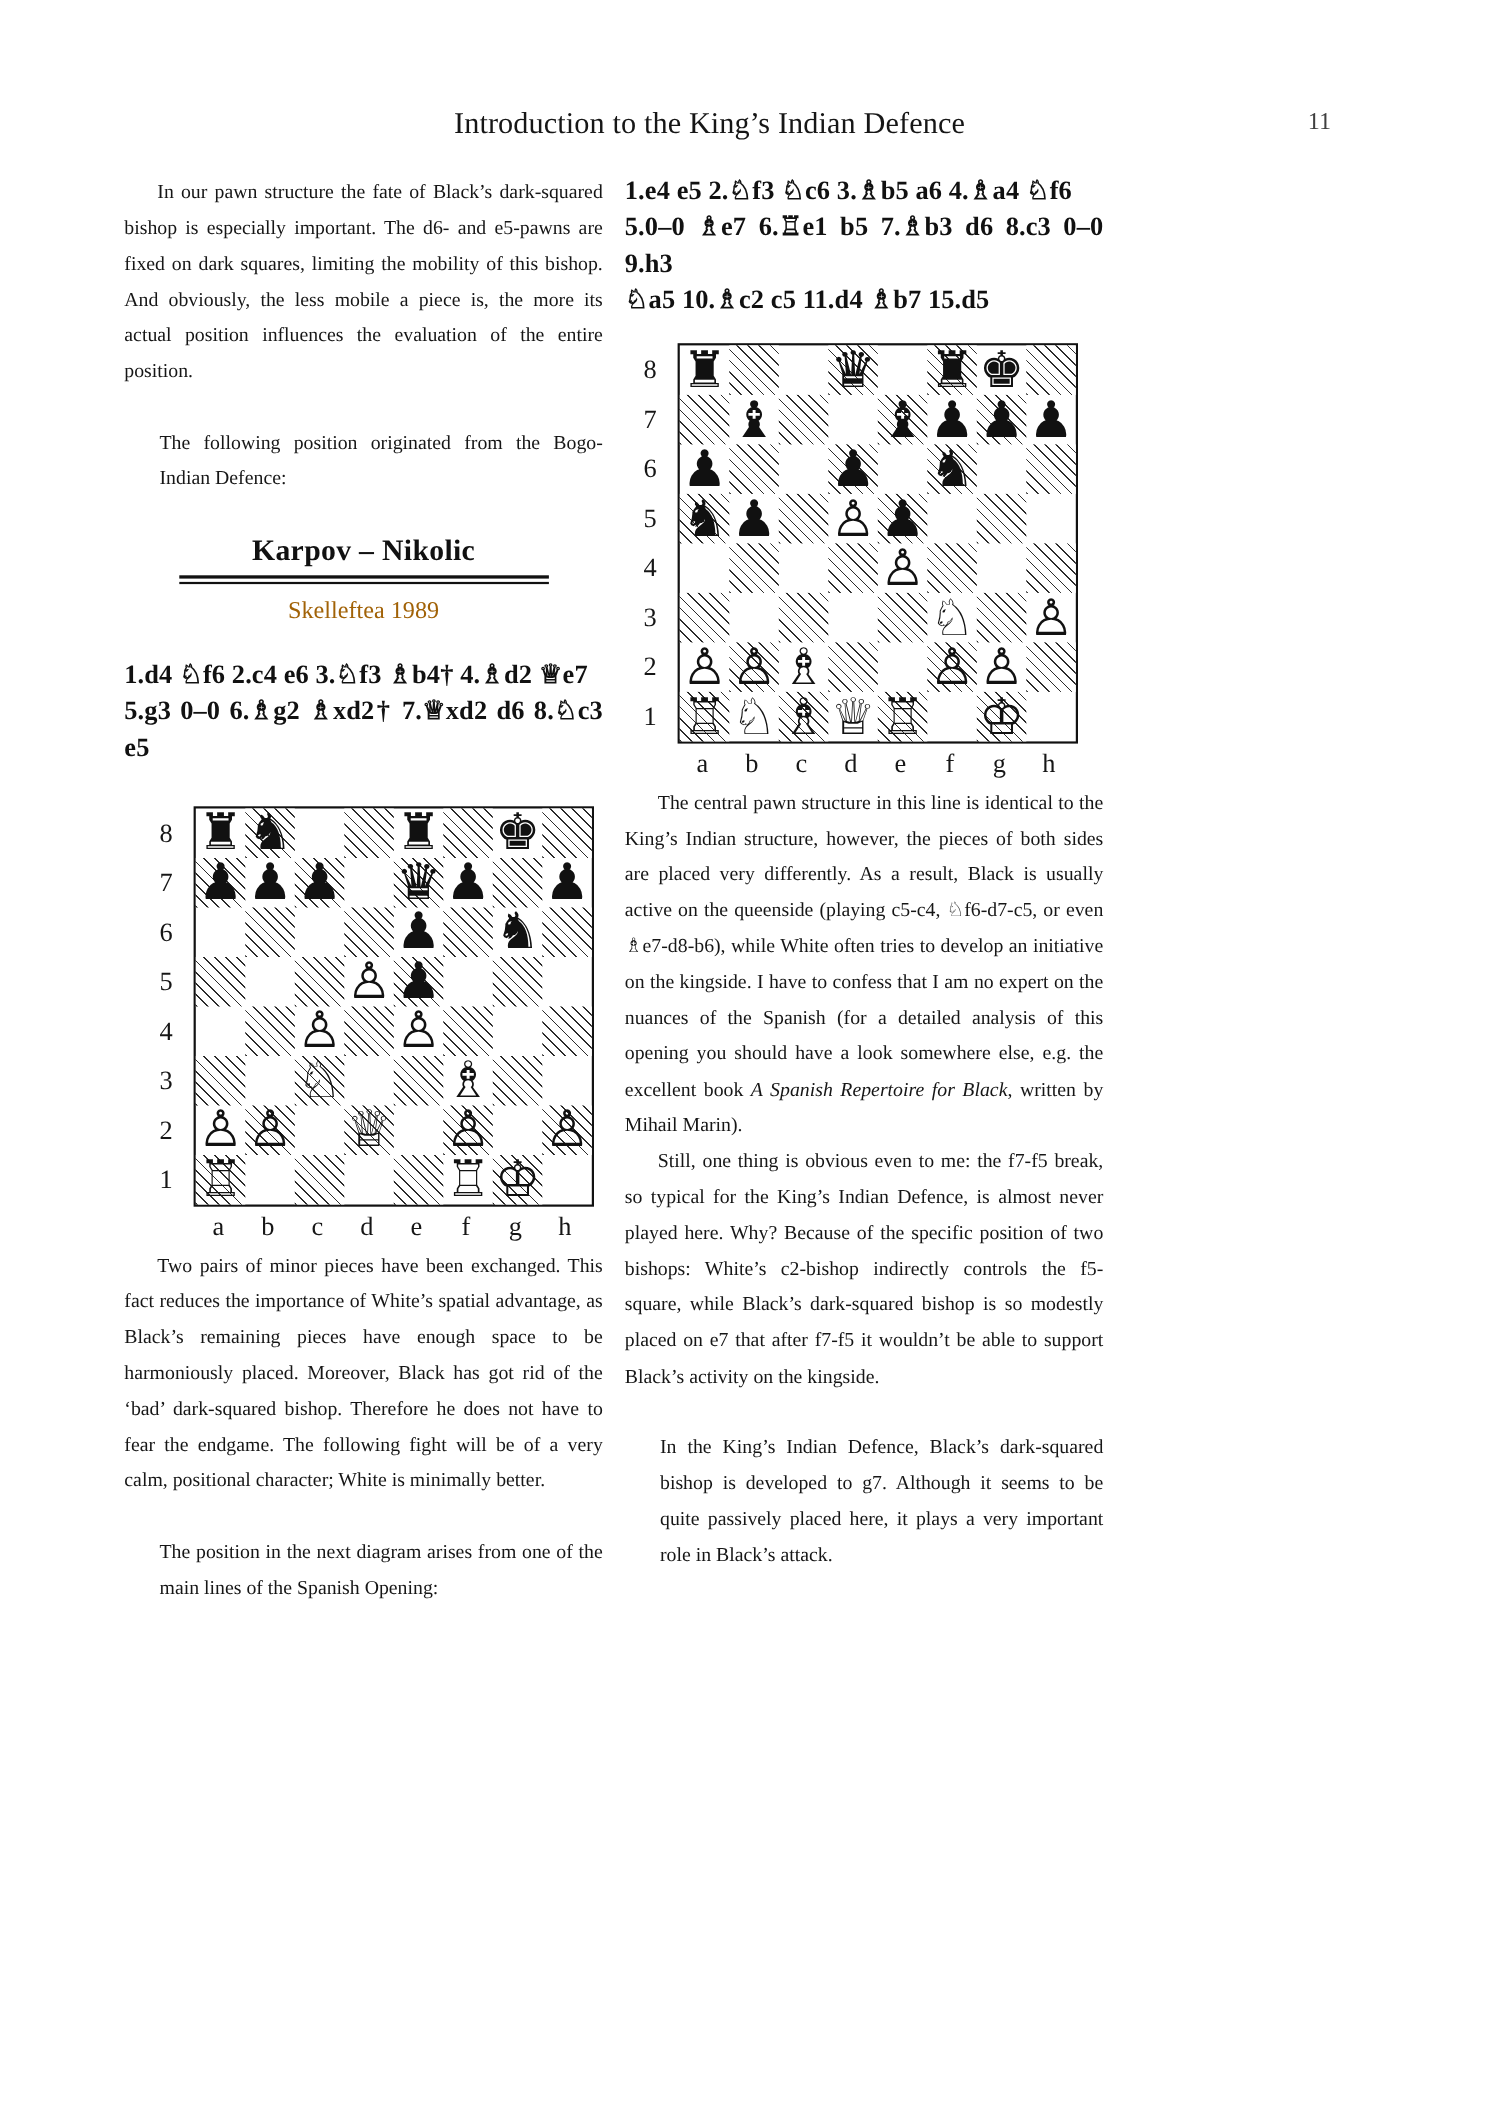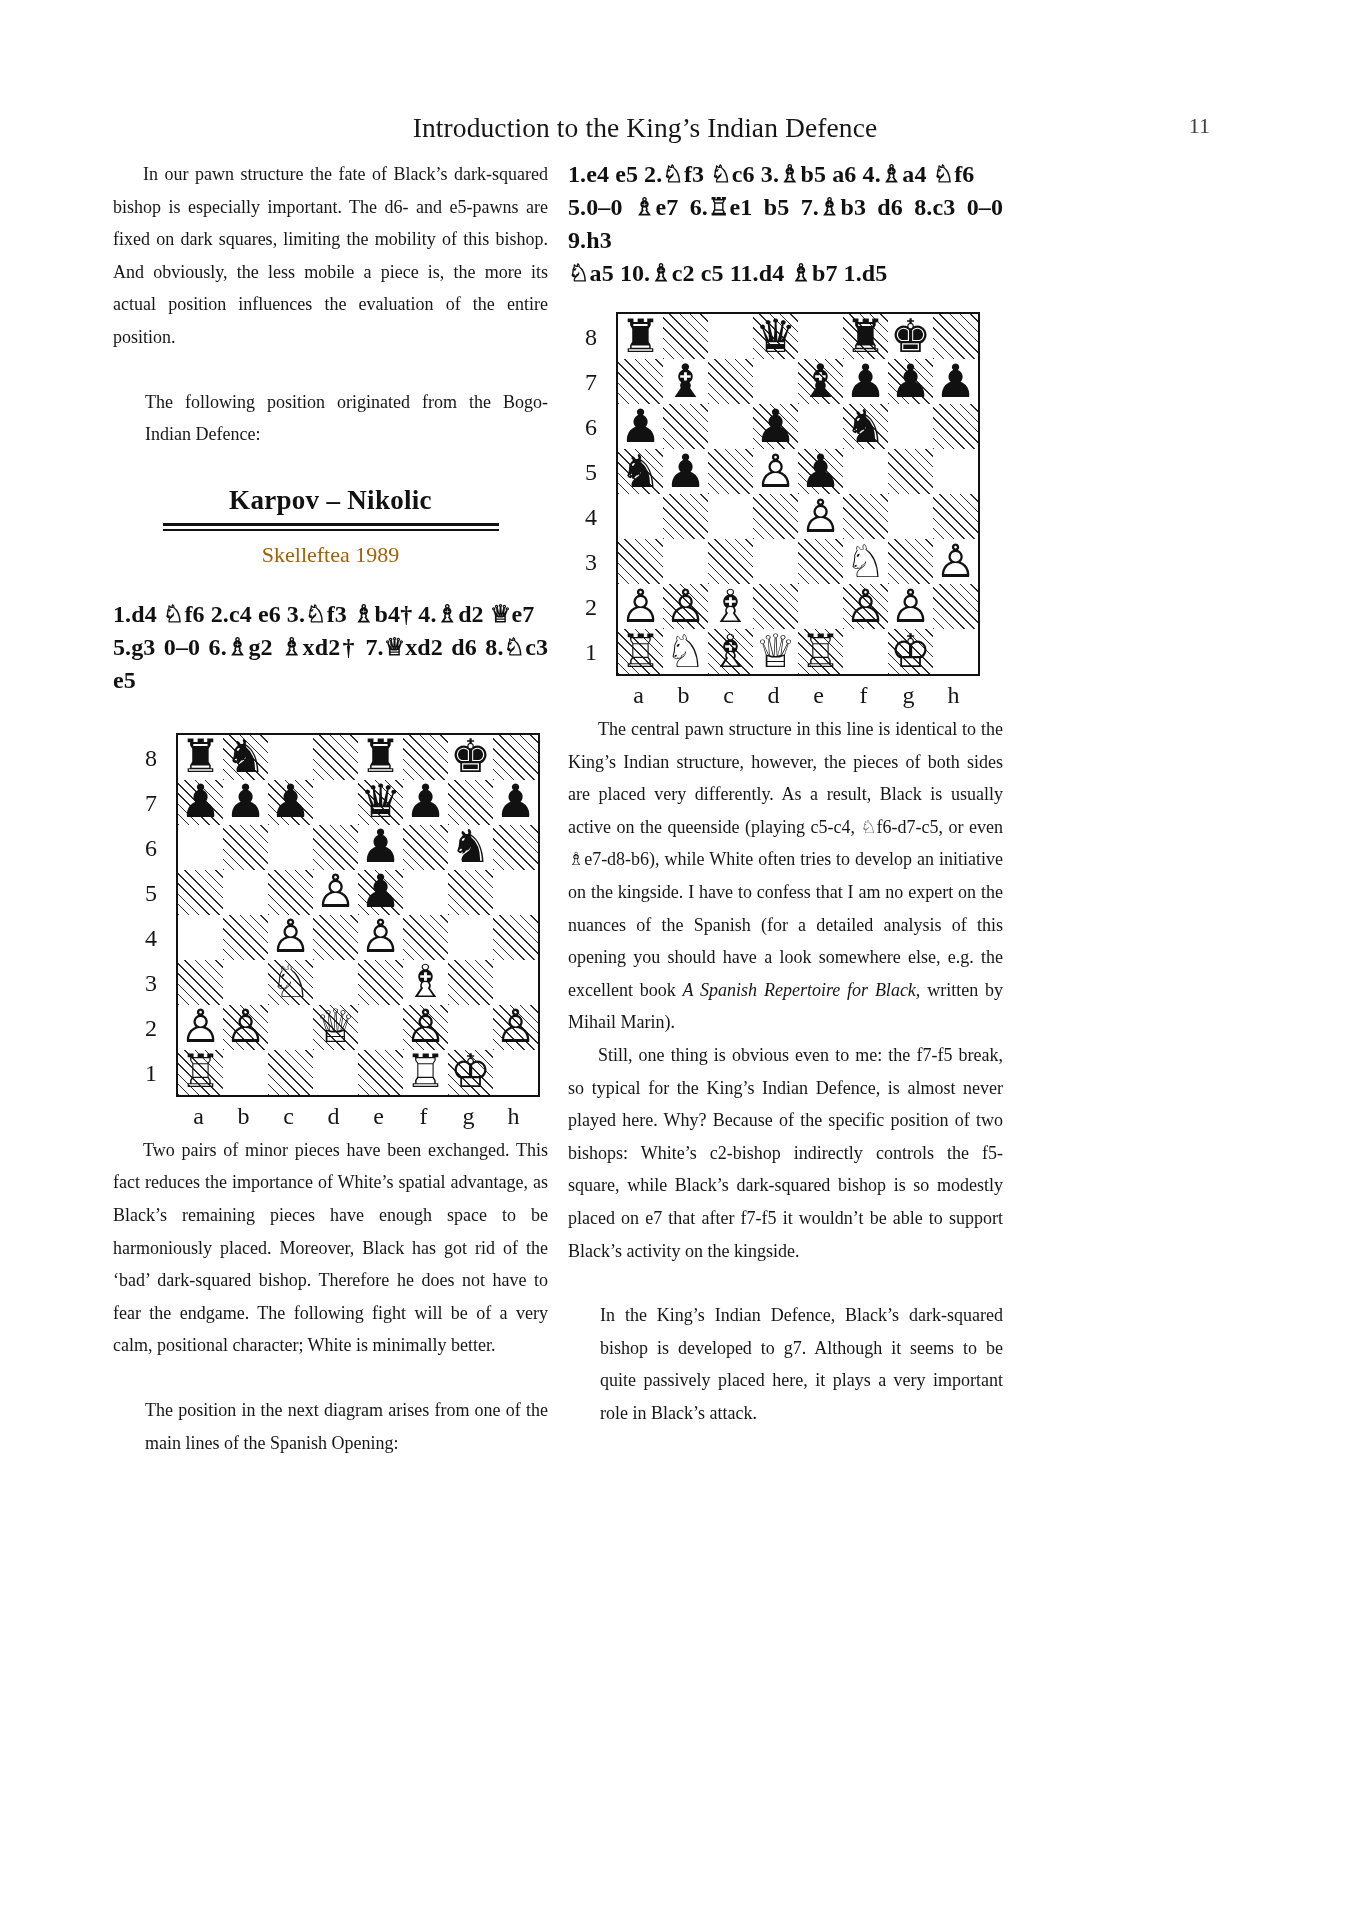--- a/index.html
+++ b/index.html
@@ -5,21 +5,21 @@
   html,body{margin:0;padding:0;}
   body{
     width:1354px;height:1921px;background:#ffffff;
     font-family:"Liberation Serif","DejaVu Serif",serif;
     color:#111111;position:relative;overflow:hidden;
   }
   .page{position:absolute;left:0;top:0;width:1354px;height:1921px;}
 
   
   .runhead{
-    position:absolute;left:140px;top:112px;width:1070px;height:40px;
+    position:absolute;left:140px;top:96px;width:1070px;height:40px;
   }
   .runhead .title{
     position:absolute;left:0;top:0;width:1010px;text-align:center;
     font-size:27.5px;letter-spacing:.1px;color:#161616;
   }
   .runhead .folio{
     position:absolute;right:0;top:1px;font-size:22px;color:#404040;
   }
 
   
@@ -268,21 +268,21 @@
     <div id="after-d1" class="after-diagram">
       <p class="body indent">Two pairs of minor pieces have been exchanged. This fact reduces the importance of White’s spatial advantage, as Black’s remaining pieces have enough space to be harmoniously placed. Moreover, Black has got rid of the ‘bad’ dark-squared bishop. Therefore he does not have to fear the endgame. The following fight will be of a very calm, positional character; White is minimally better.</p>
       <p class="body gap">The position in the next diagram arises from one of the main lines of the Spanish Opening:</p>
     </div>
   </div>
 
   <div class="col col-right">
 
     <p class="moves">1.e4 e5 2.♘f3 ♘c6 3.♗b5 a6 4.♗a4 ♘f6</p>
     <p class="moves">5.0–0 ♗e7 6.♖e1 b5 7.♗b3 d6 8.c3 0–0 9.h3</p>
-    <p class="moves">♘a5 10.♗c2 c5 11.d4 ♗b7 1.d5</p>
+    <p class="moves">♘a5 10.♗c2 c5 11.d4 ♗b7 15.d5</p>
 
     <div class="diagram d2">
       <div class="board-wrap" id="board-wrap-1" style="--sq: 45px; height: 401px; width: 405px;">
           <div class="ranks" style="top: 3px;">
             <div class="rank-lab">8</div>
             <div class="rank-lab">7</div>
             <div class="rank-lab">6</div>
             <div class="rank-lab">5</div>
             <div class="rank-lab">4</div>
             <div class="rank-lab">3</div>

